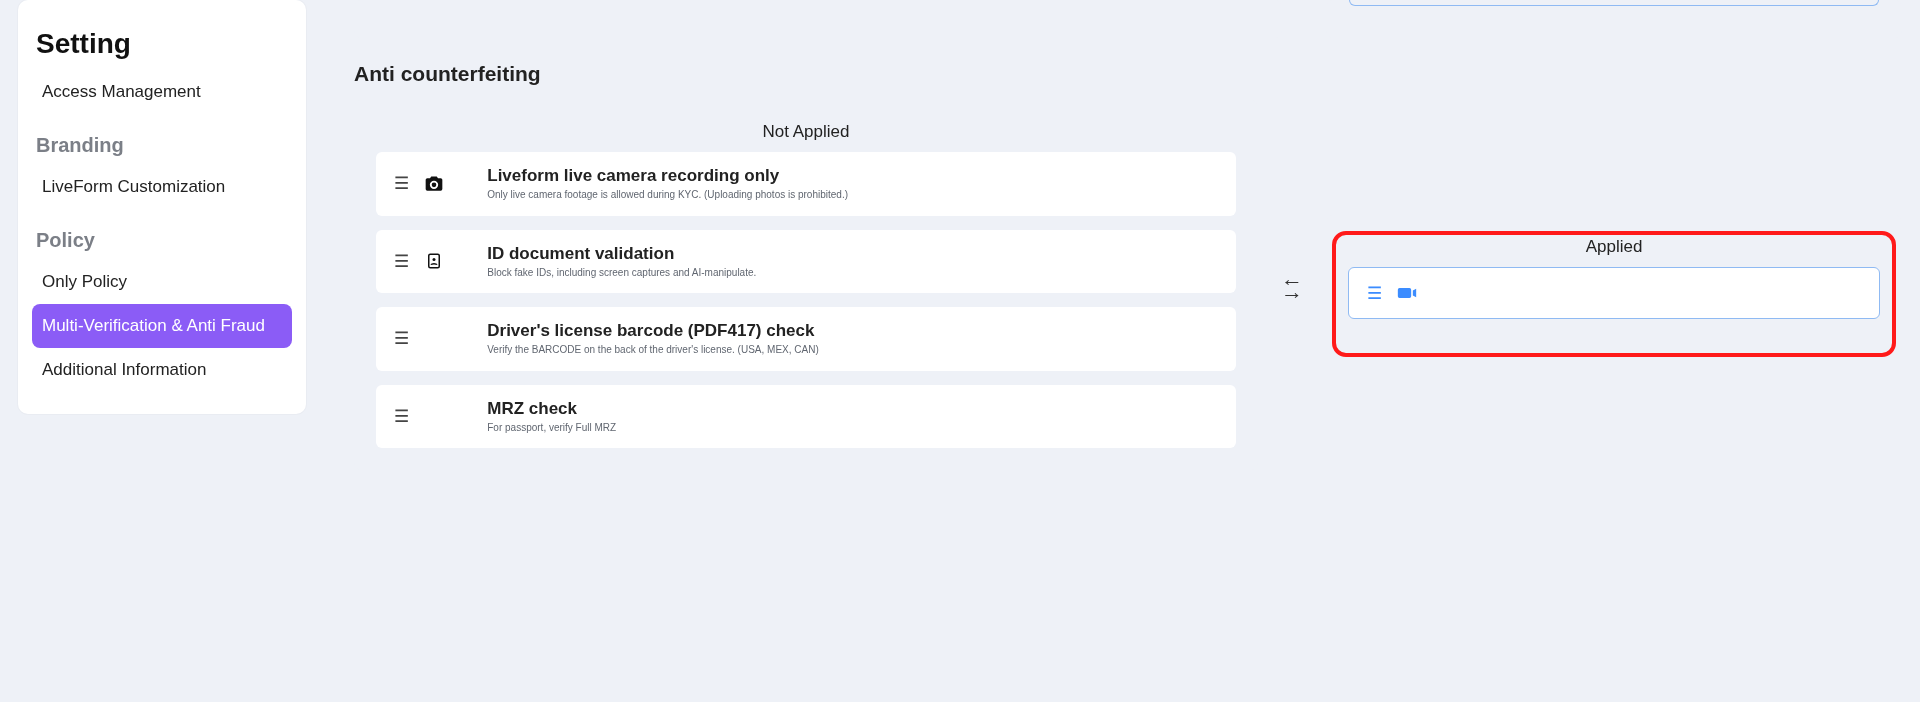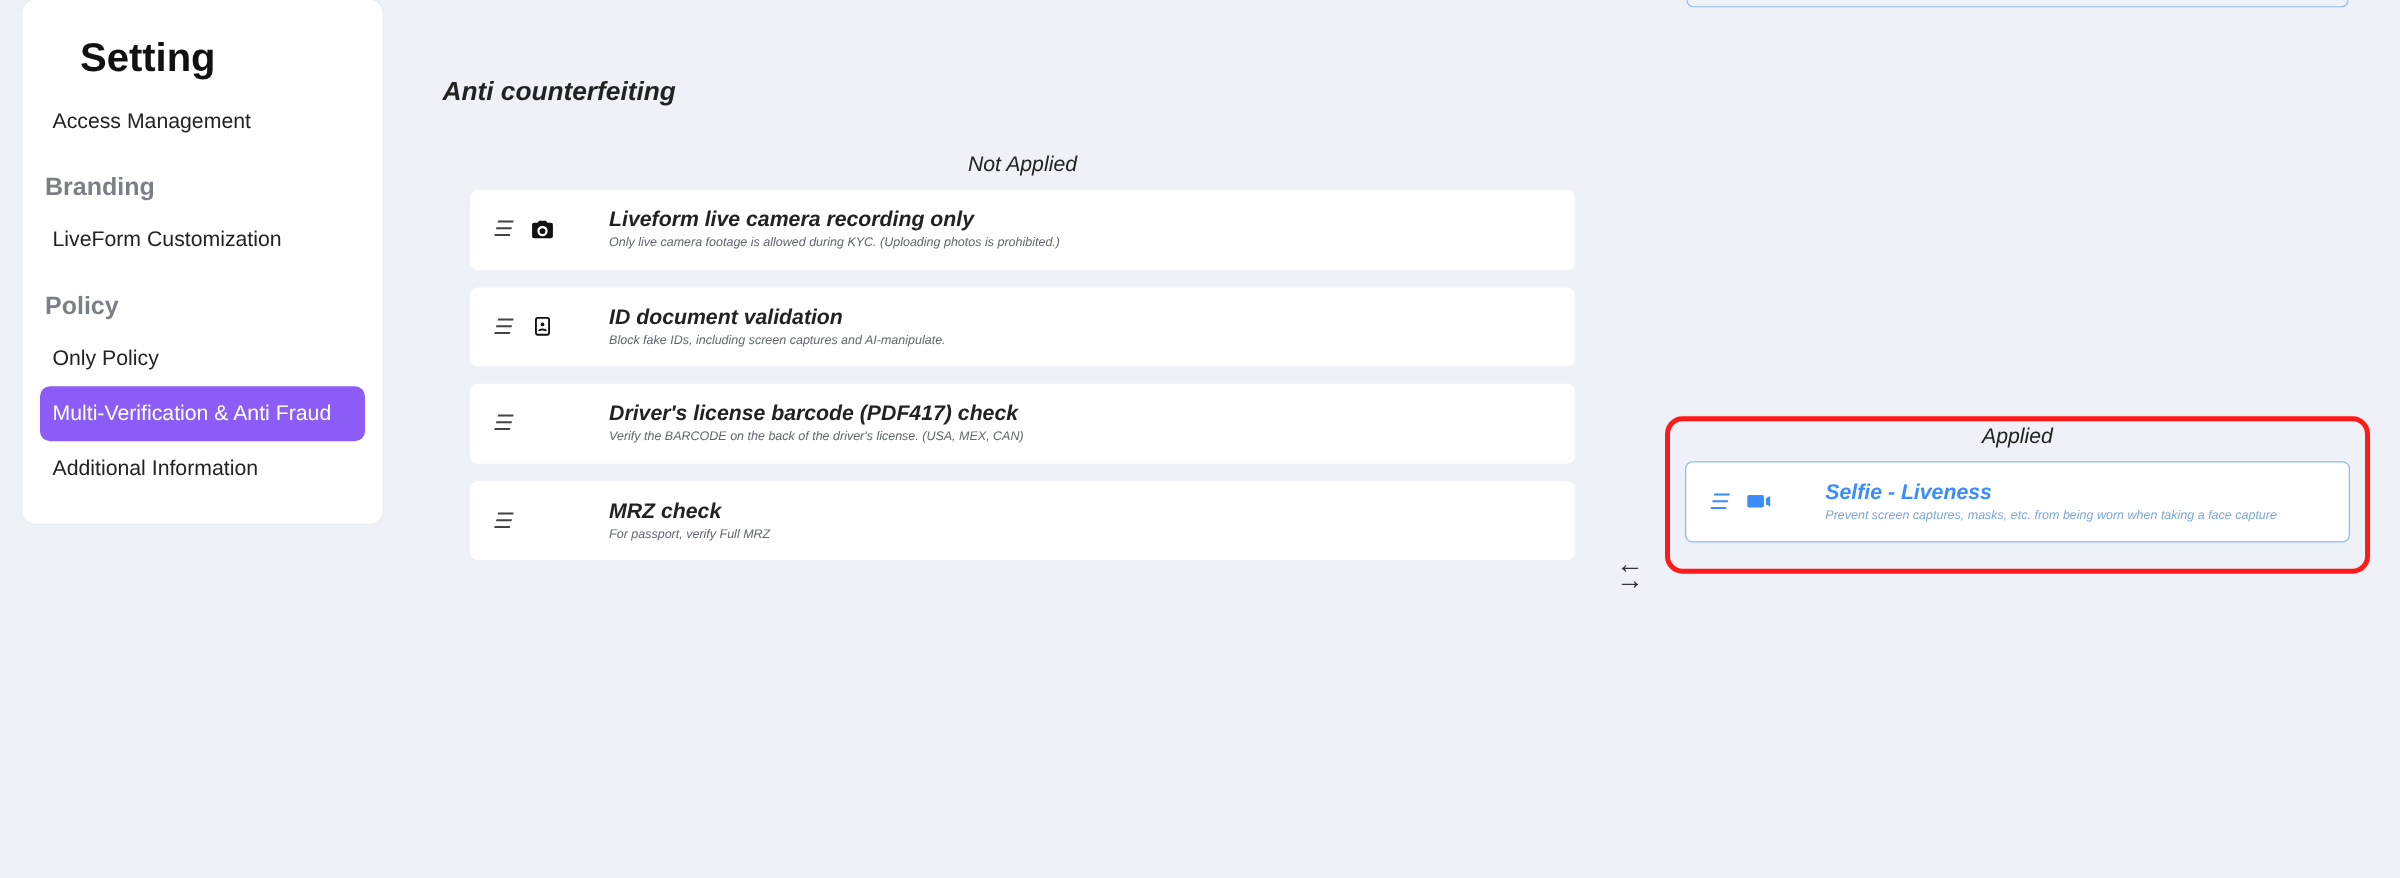--- a/index.html
+++ b/index.html
@@ -9,45 +9,45 @@
   
   .sidebar {
     width: 288px; flex: 0 0 288px;
     background: #ffffff;
     border-radius: 10px;
     padding: 22px 14px 22px 14px;
     box-shadow: 0 0 0 1px rgba(0,0,0,0.02);
     height: fit-content;
   }
   .sidebar-title {
-    font-size: 32px; font-weight: 700; color: #111; padding: 6px 4px 10px 4px; margin-left: 28px;
+    font-size: 28px; font-weight: 700; color: #111; padding: 6px 4px 10px 4px;
   }
   .group-label {
     font-size: 20px; font-weight: 700; color: #7b7f87; padding: 20px 4px 8px 4px;
   }
   .nav-item {
     font-size: 17px; color: #222; padding: 12px 10px; border-radius: 8px; cursor: pointer;
   }
   .nav-item.active { background: #8b5cf6; color: #fff; }
 
   
-  .main { flex: 1; padding-left: 48px; display: flex; flex-direction: column; font-style: italic; }
+  .main { flex: 1; padding-left: 48px; display: flex; flex-direction: column; }
   .main-inner { display: flex; flex-direction: column; gap: 24px; }
   .top-strip { display: flex; gap: 44px; }
   .strip-box { background: #eef1f7; border-radius: 8px; }
   .strip-left { flex: 1; height: 38px; }
   .strip-right { width: 576px; height: 38px; display:flex; justify-content:center; align-items:flex-start; }
   .strip-right-inner {
     width: 530px; height: 10px; margin-top: -4px;
     border: 1px solid #8fbaf3; border-top: none; border-radius: 0 0 6px 6px;
   }
 
   .section-title { font-size: 21px; font-weight: 700; color: #222; margin-bottom: 14px; }
 
-  .columns-wrap { display: flex; align-items: flex-end; }
+  .columns-wrap { display: flex; align-items: center; gap: 12px; }
   .col-box {
     background: #eef1f7; border-radius: 8px; padding: 22px;
   }
   .col-left { flex: 1; }
   .col-right { width: 576px; flex: 0 0 576px; position: relative; }
   .col-header { text-align: center; font-size: 17px; font-weight: 500; color: #222; margin-bottom: 10px; }
 
   .swap-col { width: 44px; display: flex; align-items: center; justify-content: center; }
   .swap-icon { font-size: 22px; color: #333; line-height: 0.6; text-align:center; }
 
@@ -171,24 +171,20 @@
           <div class="col-box col-right">
             <div class="col-header">Applied</div>
 
             <div class="card applied">
               <span class="grip">☰</span>
               <span class="card-icon vid-icon">
                 <svg viewBox="0 0 24 24" width="20" height="20">
                     <path d="M3 6h12a2 2 0 0 1 2 2v8a2 2 0 0 1-2 2H3a2 2 0 0 1-2-2V8a2 2 0 0 1 2-2zm16 3 4-2v10l-4-2V9z"></path>
                   </svg>
               </span>
-              <div class="card-text">
-                <div class="card-title">Selfie - Liveness</div>
-                <div class="card-desc">Prevent screen captures, masks, etc. from being worn when taking a face capture</div>
-              </div>
             </div>
 
             <div class="highlight-ring"></div>
           </div>
         </div>
       </div>
 
     </div>
   </div>
 </div>

